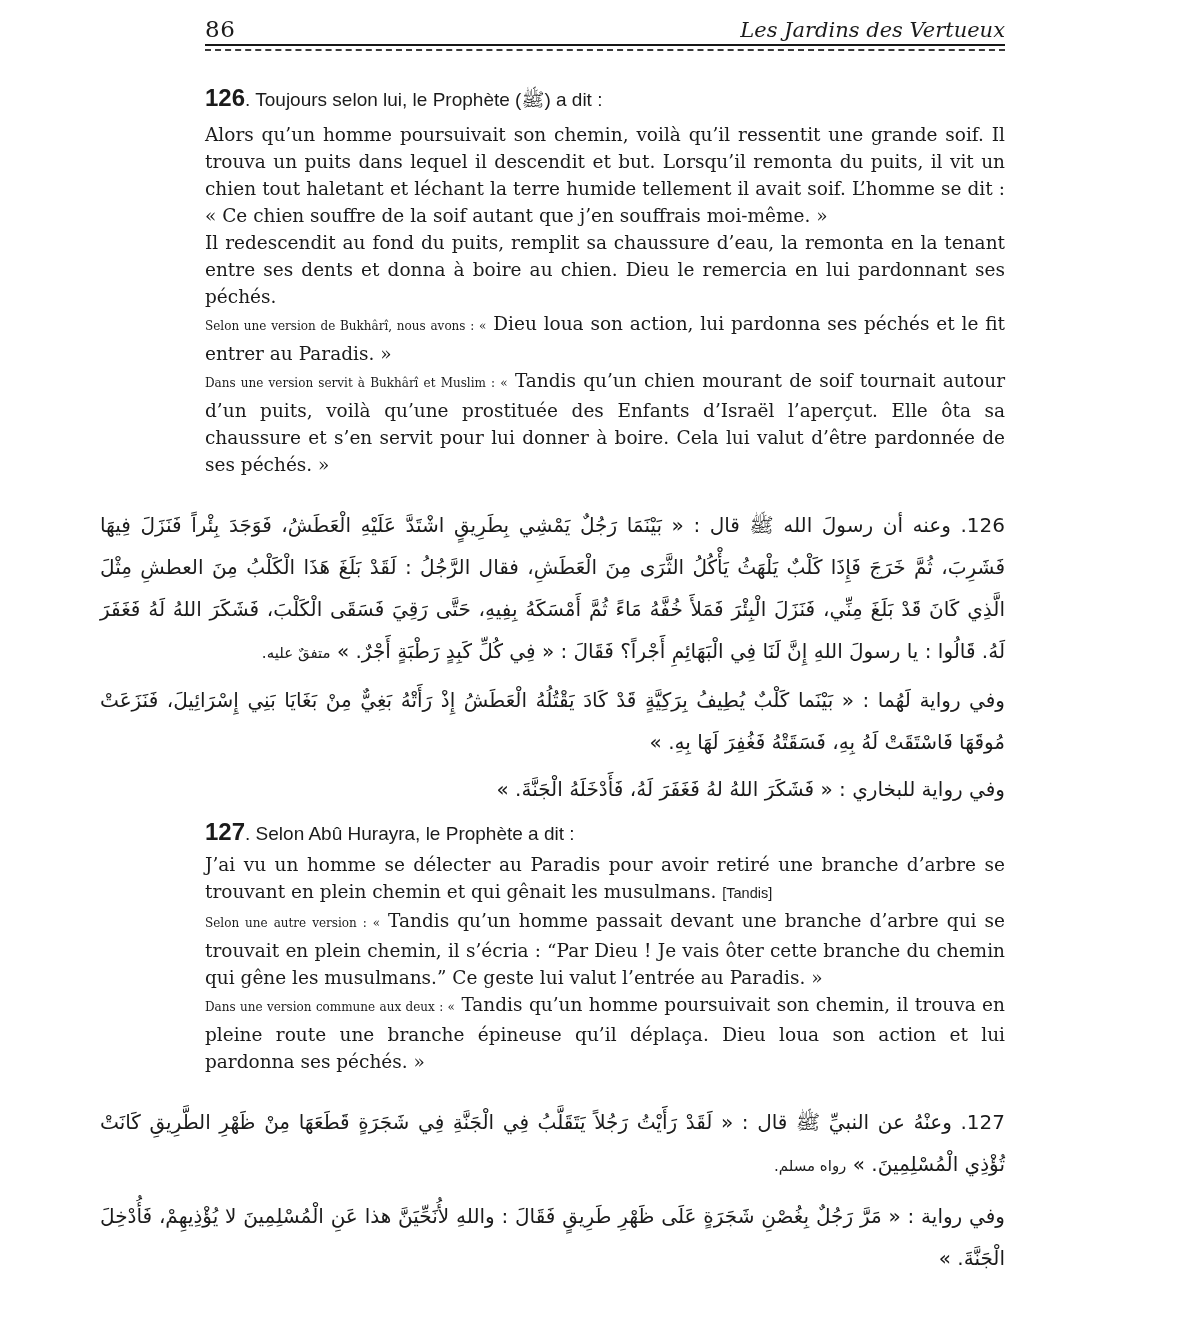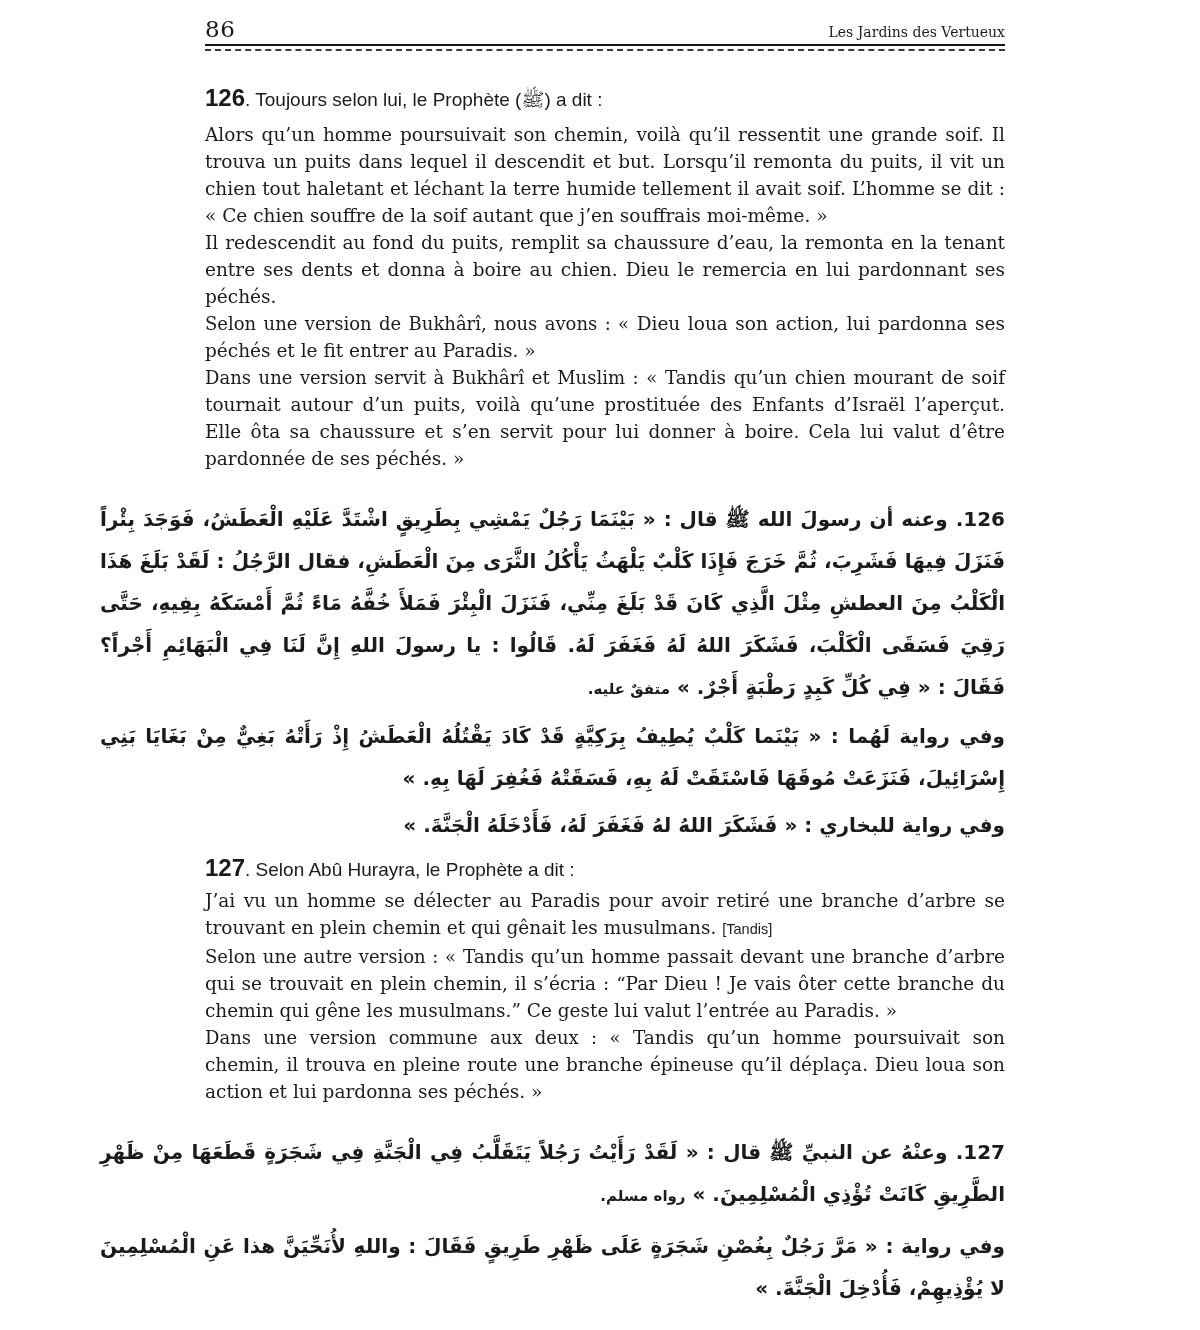--- a/index.html
+++ b/index.html
@@ -21,21 +21,21 @@
     background: #ffffff;
   }
   
   .header-row {
     display: flex;
     justify-content: space-between;
     align-items: baseline;
     font-family: "DejaVu Serif", serif;
   }
   .page-number { font-size: 23px; letter-spacing: 0.5px; }
-  .book-title  { font-size: 14px; }
+  .book-title  { font-size: 21px; font-style: italic; }
   .rule-solid  { border-bottom: 2px solid #161616; margin-top: 2px; }
   .rule-dashed { border-bottom: 2px dashed #3a3a3a; margin-top: 3px; }
 
   
   .hadith-heading {
     font-family: "Liberation Sans", sans-serif;
     font-weight: normal;
     font-size: 19px;
     margin: 0 0 5px 0;
   }
@@ -47,36 +47,35 @@
   #h127 .hadith-heading { margin-top: 8px; }
 
   
   .fr {
     font-family: "DejaVu Serif", serif;
     font-size: 18.5px;
     line-height: 27px;
     text-align: justify;
     margin: 0;
   }
-  .lead { font-size: 18px; }
+  .lead { font-size: 12px; }
   .src {
     font-family: "Liberation Sans", sans-serif;
     font-size: 14.5px;
     white-space: nowrap;
   }
 
   
   .arabic {
     direction: rtl;
     font-family: "DejaVu Sans", sans-serif;
     font-size: 20px;
     line-height: 42px;
     text-align: justify;
     margin: 26px 0 0 -105px; 
-    font-weight: bold;
   }
   .arabic p { margin: 0 0 5px 0; }
   .ar-src { font-size: 15px; }
   #h127 .arabic p { margin-bottom: 8px; }
 </style>
 </head>
 <body>
 
 <div class="page">
 

